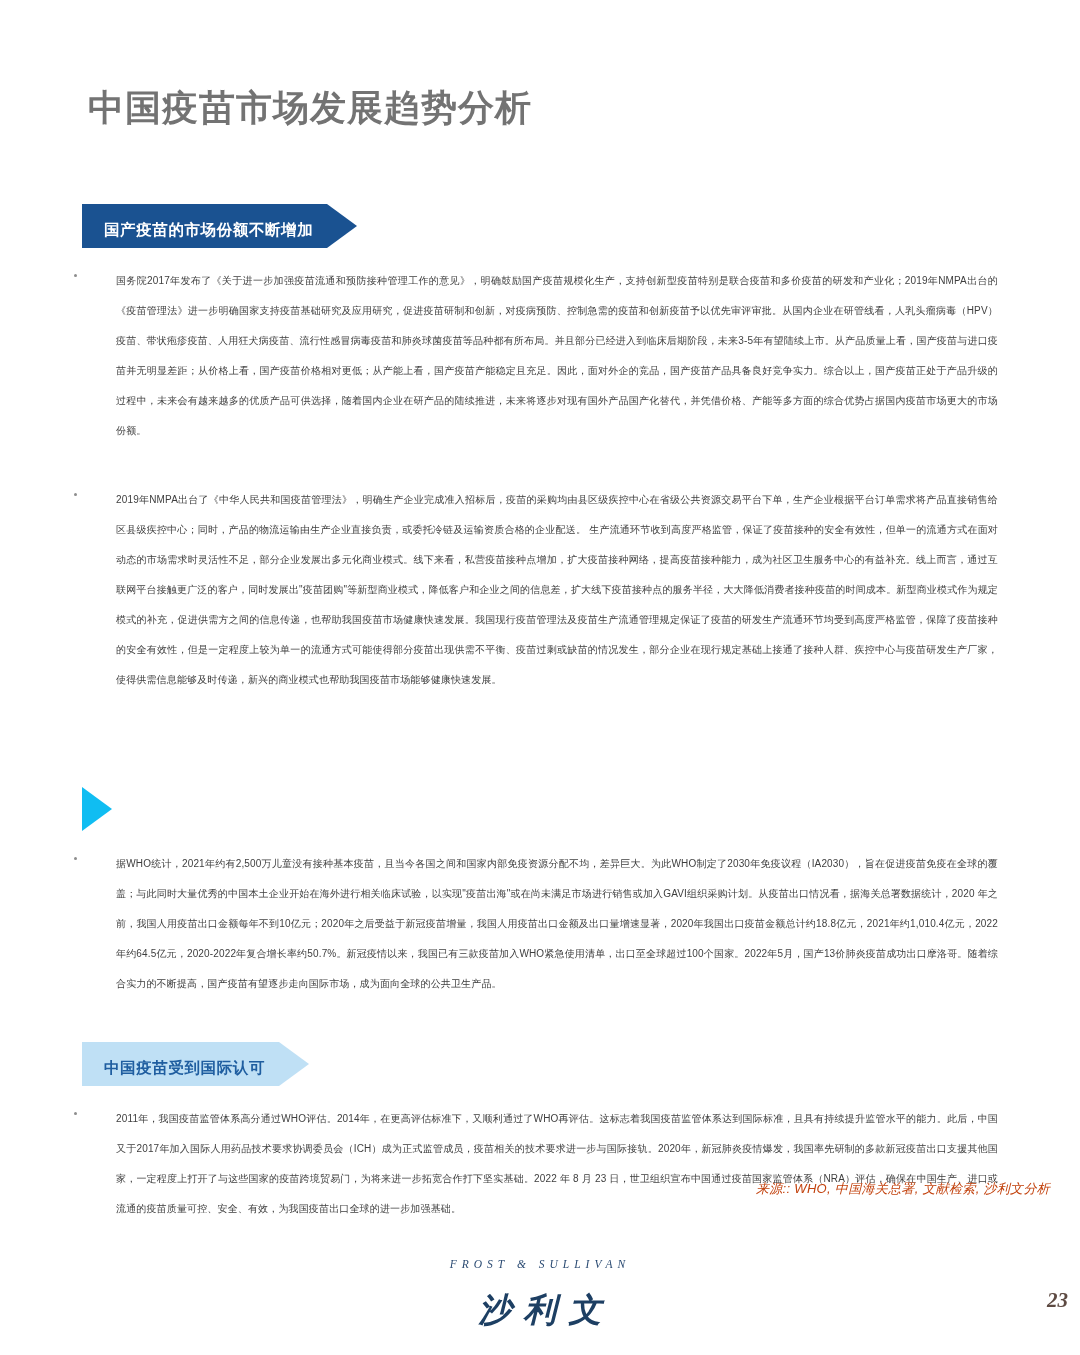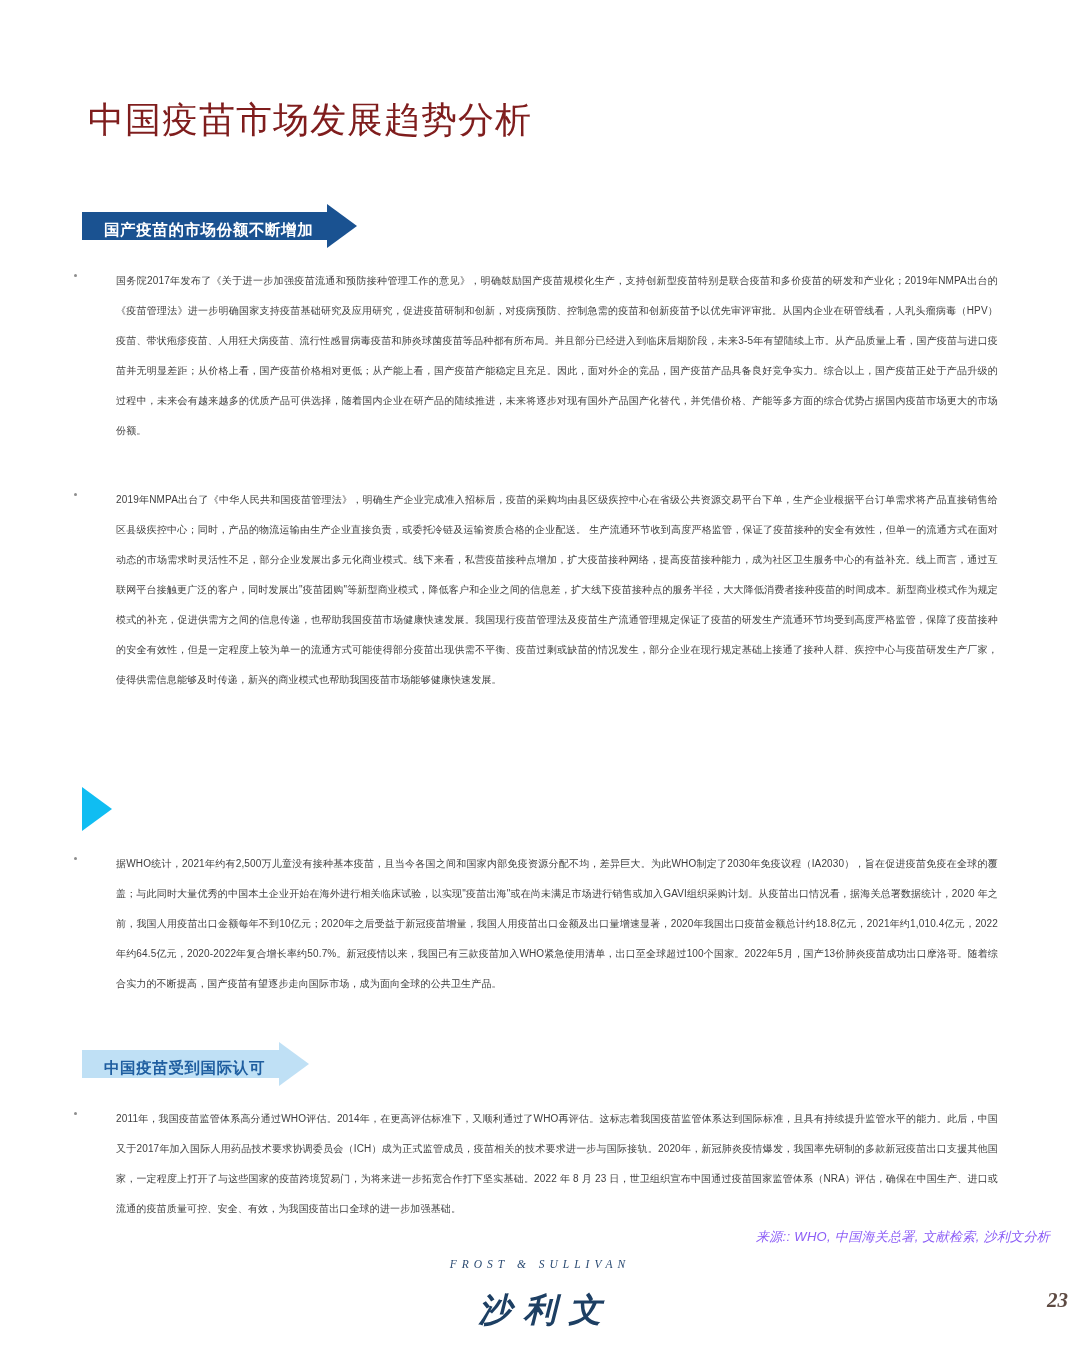--- a/index.html
+++ b/index.html
@@ -19,43 +19,43 @@
   .page {
     position: absolute;
     inset: 0;
     background: #ffffff;
   }
 
   
   .page-title {
     position: absolute;
     left: 88px;
-    top: 96px;
+    top: 84px;
     font-size: 36px;
-    font-weight: normal;
+    font-weight: bold;
     letter-spacing: 1px;
-    color: #7f1d1d;
+    color: #737373;
     white-space: nowrap;
   }
 
   
   .section {
     position: absolute;
     left: 82px;
     width: 916px;
   }
 
   .banner {
     position: relative;
     height: 44px;
     display: flex;
     align-items: center;
   }
   .banner-body {
-    height: 28px;
+    height: 44px;
     display: flex;
     align-items: center;
     justify-content: center;
     box-sizing: border-box;
     padding: 8px 14px 0 22px;
   }
   .banner-tip {
     width: 0;
     height: 0;
     border-top: 22px solid transparent;
@@ -106,24 +106,24 @@
     color: #3e3e3e;
     text-align: justify;
     text-justify: inter-ideograph;
     letter-spacing: 0.15px;
   }
 
   
   .source-line {
     position: absolute;
     right: 30px;
-    top: 1228px;
+    top: 1180px;
     font-size: 13px;
     font-style: italic;
-    color: #8b5cf6;
+    color: #c2410c;
     letter-spacing: 0.3px;
     white-space: nowrap;
   }
 
   .logo {
     position: absolute;
     left: 50%;
     transform: translateX(-50%);
     top: 1258px;
     text-align: center;

